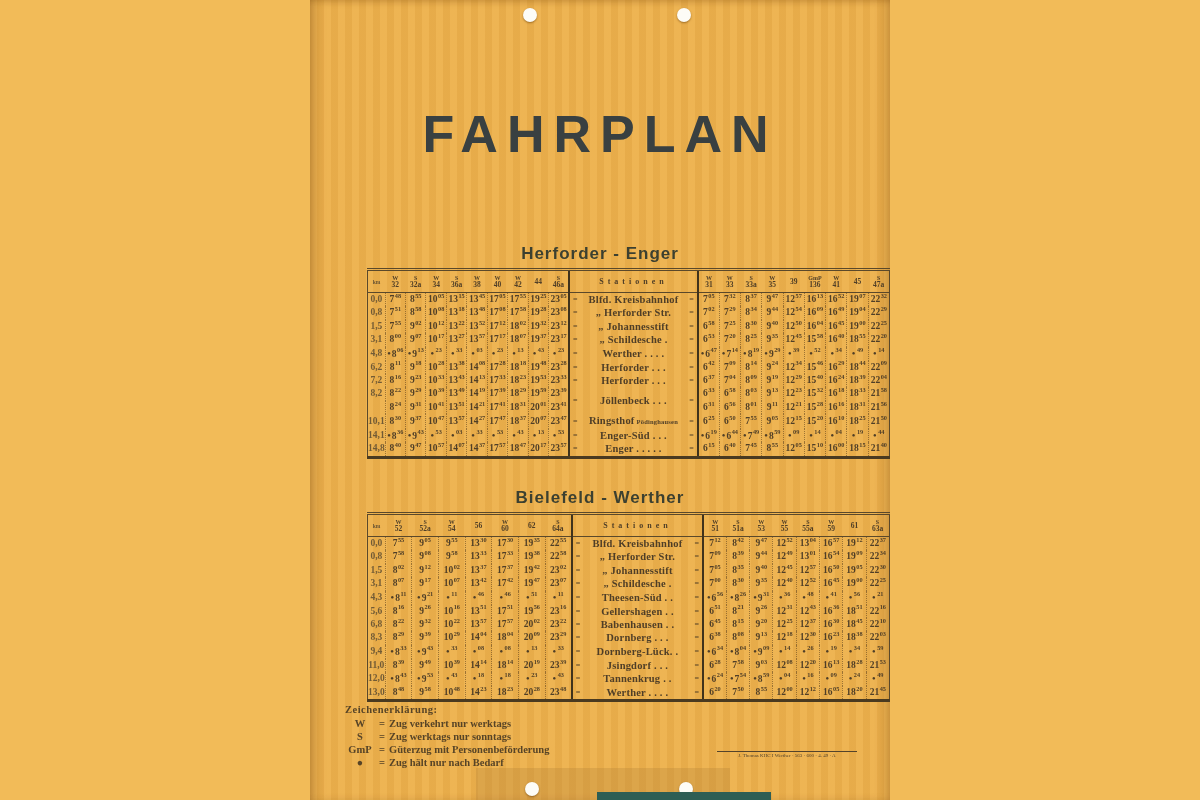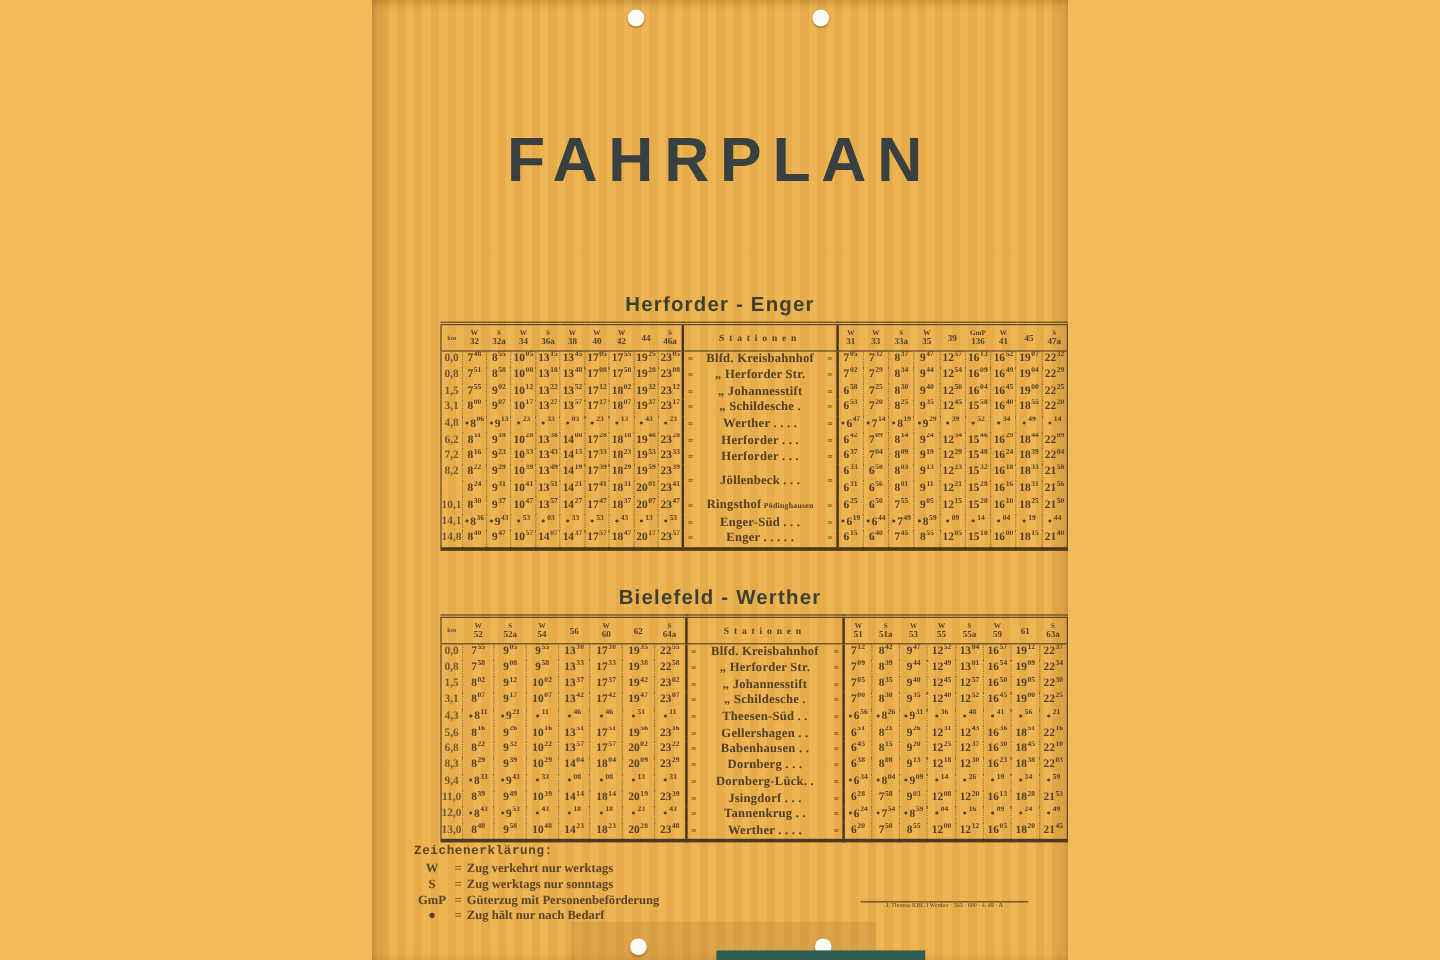--- a/index.html
+++ b/index.html
@@ -60,21 +60,21 @@
   td.stc{text-align:left;}
   .strow{display:flex;align-items:center;gap:2px;padding:0 3px;}
   .arr{font-size:8px;color:#4f3e27;flex:0 0 auto;}
   .stn{flex:1 1 auto;font-size:10.5px;font-weight:bold;letter-spacing:.2px;overflow:hidden;}
   .stsm{font-size:6.5px;font-weight:bold;margin-left:2px;}
   .hh{font-size:9.5px;}
   sup.mm{font-size:6.3px;vertical-align:super;line-height:0;margin-left:.5px;}
   .blt{font-size:6px;vertical-align:1.5px;margin-right:1px;}
 
   .legend{position:absolute;left:35px;top:704px;color:#574427;}
-  .leg-title{font-size:10.5px;font-weight:bold;letter-spacing:.5px;margin-bottom:2px;font-family:Liberation Mono, monospace;}
+  .leg-title{font-size:10.5px;font-weight:bold;letter-spacing:.5px;margin-bottom:2px;}
   .leg-row{display:grid;grid-template-columns:30px 14px auto;font-size:10.5px;font-weight:bold;line-height:13px;}
   .leg-sym{text-align:center;}
   .leg-eq{text-align:center;}
   .imprint{position:absolute;left:407px;top:751px;width:140px;border-top:1px solid #54432a;
     font-size:5px;color:#54432a;text-align:center;line-height:8px;overflow:hidden;white-space:nowrap;}
 </style>
 </head>
 <body>
 
 <div class="poster">

